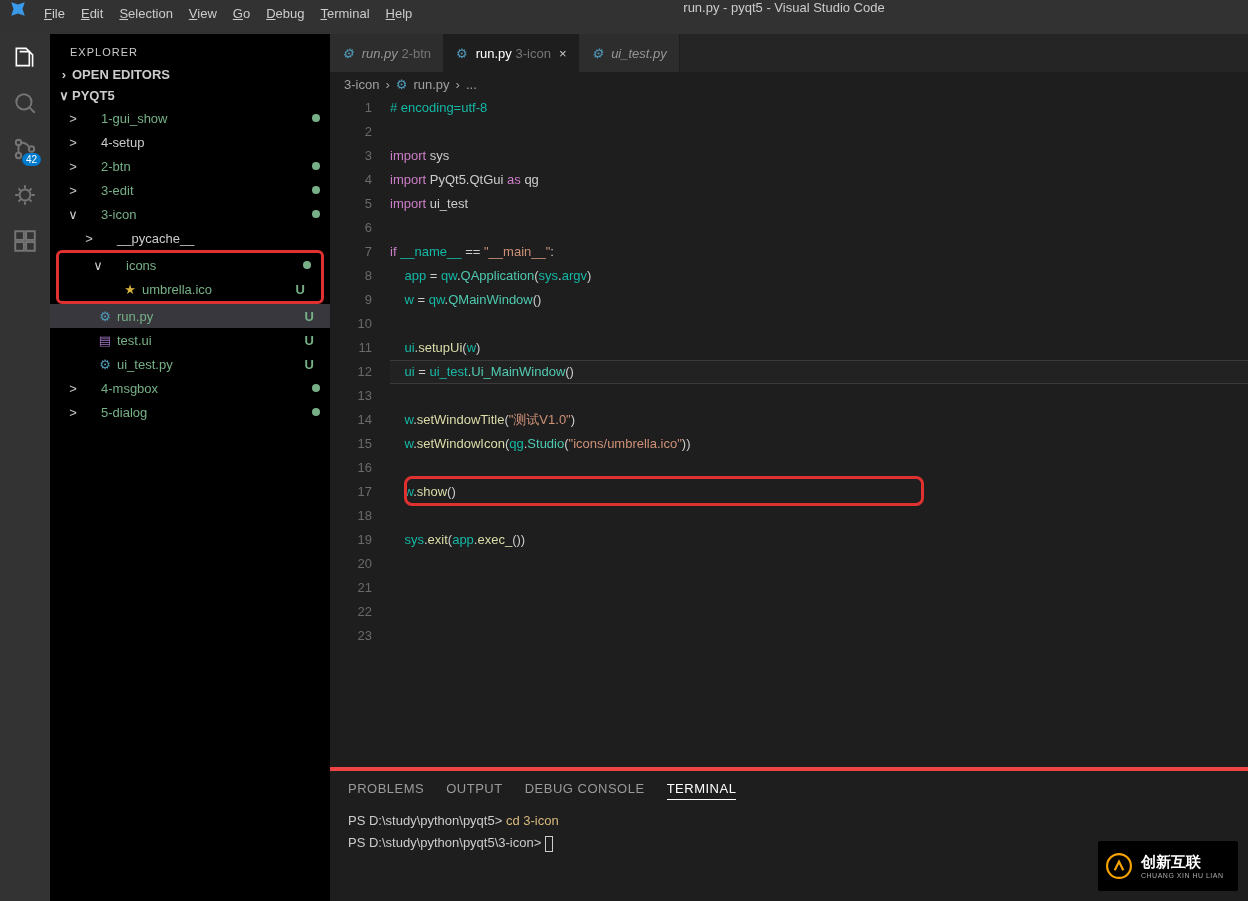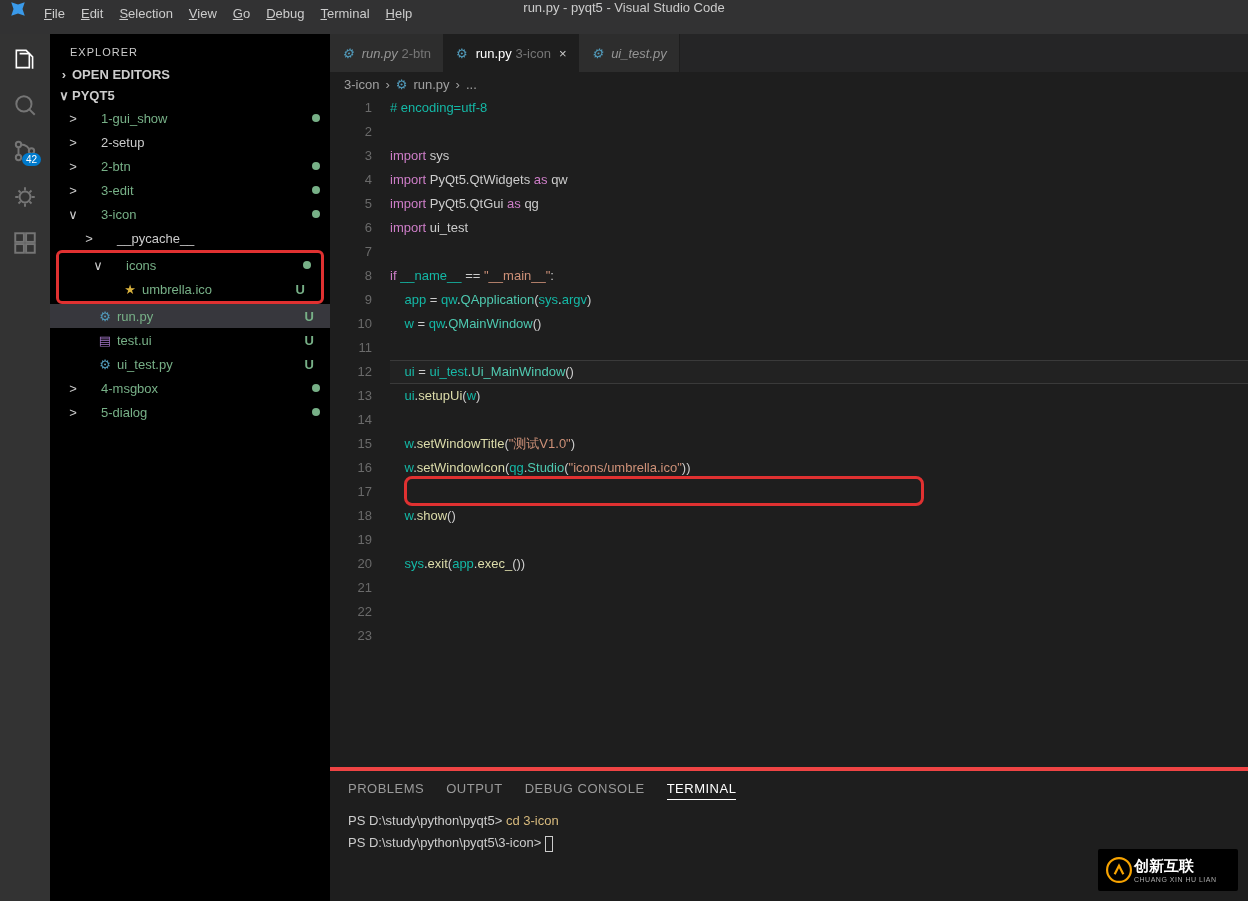--- a/index.html
+++ b/index.html
@@ -3,24 +3,24 @@
 <meta charset="utf-8">
 <style>
 *{margin:0;padding:0;box-sizing:border-box;font-family:"Segoe UI",sans-serif;font-size:13px}
 body{background:#1e1e1e;color:#ccc;width:1248px;height:901px;overflow:hidden;position:relative}
 .titlebar{height:34px;background:#323233;display:flex;align-items:flex-start;position:relative}
 .titlebar .logo{width:36px;display:flex;justify-content:center;align-items:center}
 .titlebar .logo svg{width:18px;height:18px}
 .menu{display:flex}
 .menu-item{padding:6px 8px;color:#ccc;cursor:pointer}
 .menu-item u{text-decoration:underline}
-.title-text{position:absolute;left:50%;transform:translateX(-50%);color:#ccc;white-space:nowrap;}
+.title-text{position:absolute;left:50%;transform:translateX(-50%);color:#ccc;white-space:nowrap;margin-left:160px}
 .main{display:flex;height:867px}
 .activity-bar{width:50px;background:#333;display:flex;flex-direction:column;align-items:center;padding-top:10px;gap:18px}
-.activity-bar .ic{width:28px;height:28px;display:flex;align-items:flex-end;justify-content:center;color:#757575;position:relative;cursor:pointer}
+.activity-bar .ic{width:28px;height:28px;display:flex;align-items:flex-start;justify-content:center;color:#757575;position:relative;cursor:pointer}
 .activity-bar .ic.active{color:#fff}
 .activity-bar .ic svg{width:26px;height:26px}
 .badge{position:absolute;bottom:-2px;right:-2px;background:#007acc;color:#fff;border-radius:999px;font-size:10px;padding:1px 4px;min-width:16px;text-align:center}
 .sidebar{width:280px;background:#000000;display:flex;flex-direction:column}
 .sidebar-header{padding:12px 20px 6px;font-size:11px;letter-spacing:1px;color:#ccc}
 .section-hdr{display:flex;align-items:center;padding:3px 8px;font-size:11px;font-weight:700;color:#ccc;cursor:pointer}
 .chev{display:inline-block;width:12px;text-align:center;color:#ccc;margin-right:2px}
 .tree{flex:1;overflow:auto}
 .tree-row{display:flex;align-items:center;height:24px;padding-right:10px;cursor:pointer;position:relative}
 .tree-row.selected{background:#37373d}
@@ -51,21 +51,21 @@
 .cmt{color:#14b8a6}
 .ident{color:#14b8a6}
 .redbox-code{position:absolute;border:3px solid #e03131;border-radius:8px;pointer-events:none}
 .panel{height:134px;border-top:4px solid #ef4444;background:#1e1e1e;display:flex;flex-direction:column}
 .panel-tabs{display:flex;gap:22px;padding:10px 18px 6px;font-size:11px;letter-spacing:0.5px;color:#9a9a9a}
 .panel-tabs .pt{cursor:pointer}
 .panel-tabs .pt.active{color:#fff;border-bottom:1px solid #fff;padding-bottom:3px}
 .term{flex:1;padding:4px 18px;font-family:Consolas,monospace;font-size:14px;color:#ccc;line-height:22px;white-space:pre}
 .term .y{color:#d7ba7d}
 .term .curs{display:inline-block;width:8px;height:16px;border:1px solid #ccc;vertical-align:middle}
-.watermark{position:absolute;right:10px;bottom:10px;width:140px;height:42px;background:#000;color:#fff;display:flex;align-items:center;gap:2px;padding:12px 8px;font-size:14px;border-radius:2px}
+.watermark{position:absolute;right:10px;bottom:10px;width:140px;height:50px;background:#000;color:#fff;display:flex;align-items:center;gap:9px;padding:12px 8px;font-size:14px;border-radius:2px}
 .watermark .wl{width:26px;height:26px}
 .py-ico{color:#519aba}
 .star-ico{color:#d9b23e}
 </style>
 </head>
 <body>
 
 <div class="titlebar">
   <div class="logo">
     <svg viewBox="0 0 24 24">
@@ -140,21 +140,21 @@
           <span class="indent" style="width: 16px;"></span>
           <span class="arr">&gt;</span>
           <span class="ico"></span>
           <span class="lbl">1-gui_show</span>
           <span class="dot"></span>
         </div>
         <div class="tree-row">
           <span class="indent" style="width: 16px;"></span>
           <span class="arr">&gt;</span>
           <span class="ico"></span>
-          <span class="lbl">2-setup</span>
+          <span class="lbl">4-setup</span>
         </div>
         <div class="tree-row green">
           <span class="indent" style="width: 16px;"></span>
           <span class="arr">&gt;</span>
           <span class="ico"></span>
           <span class="lbl">2-btn</span>
           <span class="dot"></span>
         </div>
         <div class="tree-row green">
           <span class="indent" style="width: 16px;"></span>
@@ -277,31 +277,30 @@
           <div>19</div>
           <div>20</div>
           <div>21</div>
           <div>22</div>
           <div>23</div>
         </div>
       <div class="code" id="code">
           <div class="code-line"><span class="cmt"># encoding=utf-8</span></div>
           <div class="code-line">&nbsp;</div>
           <div class="code-line"><span class="kw">import</span> sys</div>
-          <div class="code-line"><span class="kw">import</span> PyQt5.QtWidgets <span class="kw">as</span> qw</div>
           <div class="code-line"><span class="kw">import</span> PyQt5.QtGui <span class="kw">as</span> qg</div>
           <div class="code-line"><span class="kw">import</span> ui_test</div>
           <div class="code-line">&nbsp;</div>
           <div class="code-line"><span class="kw">if</span> <span class="ident">__name__</span> == <span class="str">"__main__"</span>:</div>
           <div class="code-line">    <span class="ident">app</span> = <span class="ident">qw</span>.<span class="cls">QApplication</span>(<span class="ident">sys</span>.<span class="ident">argv</span>)</div>
           <div class="code-line">    <span class="ident">w</span> = <span class="ident">qw</span>.<span class="cls">QMainWindow</span>()</div>
           <div class="code-line">&nbsp;</div>
           <div class="cursor-line" style="top: 264px;"></div>
+          <div class="code-line">    <span class="ident">ui</span>.<span class="fn">setupUi</span>(<span class="ident">w</span>)</div>
           <div class="code-line">    <span class="ident">ui</span> = <span class="ident">ui_test</span>.<span class="cls">Ui_MainWindow</span>()</div>
-          <div class="code-line">    <span class="ident">ui</span>.<span class="fn">setupUi</span>(<span class="ident">w</span>)</div>
           <div class="code-line">&nbsp;</div>
           <div class="code-line">    <span class="ident">w</span>.<span class="fn">setWindowTitle</span>(<span class="str">"测试V1.0"</span>)</div>
           <div class="redbox-code" style="top: 380px; left: 14px; width: 520px; height: 30px;"></div>
           <div class="code-line">    <span class="ident">w</span>.<span class="fn">setWindowIcon</span>(<span class="ident">qg</span>.<span class="cls">Studio</span>(<span class="str">"icons/umbrella.ico"</span>))</div>
           <div class="code-line">&nbsp;</div>
           <div class="code-line">    <span class="ident">w</span>.<span class="fn">show</span>()</div>
           <div class="code-line">&nbsp;</div>
           <div class="code-line">    <span class="ident">sys</span>.<span class="fn">exit</span>(<span class="ident">app</span>.<span class="fn">exec_</span>())</div>
           <div class="code-line">&nbsp;</div>
           <div class="code-line">&nbsp;</div>

